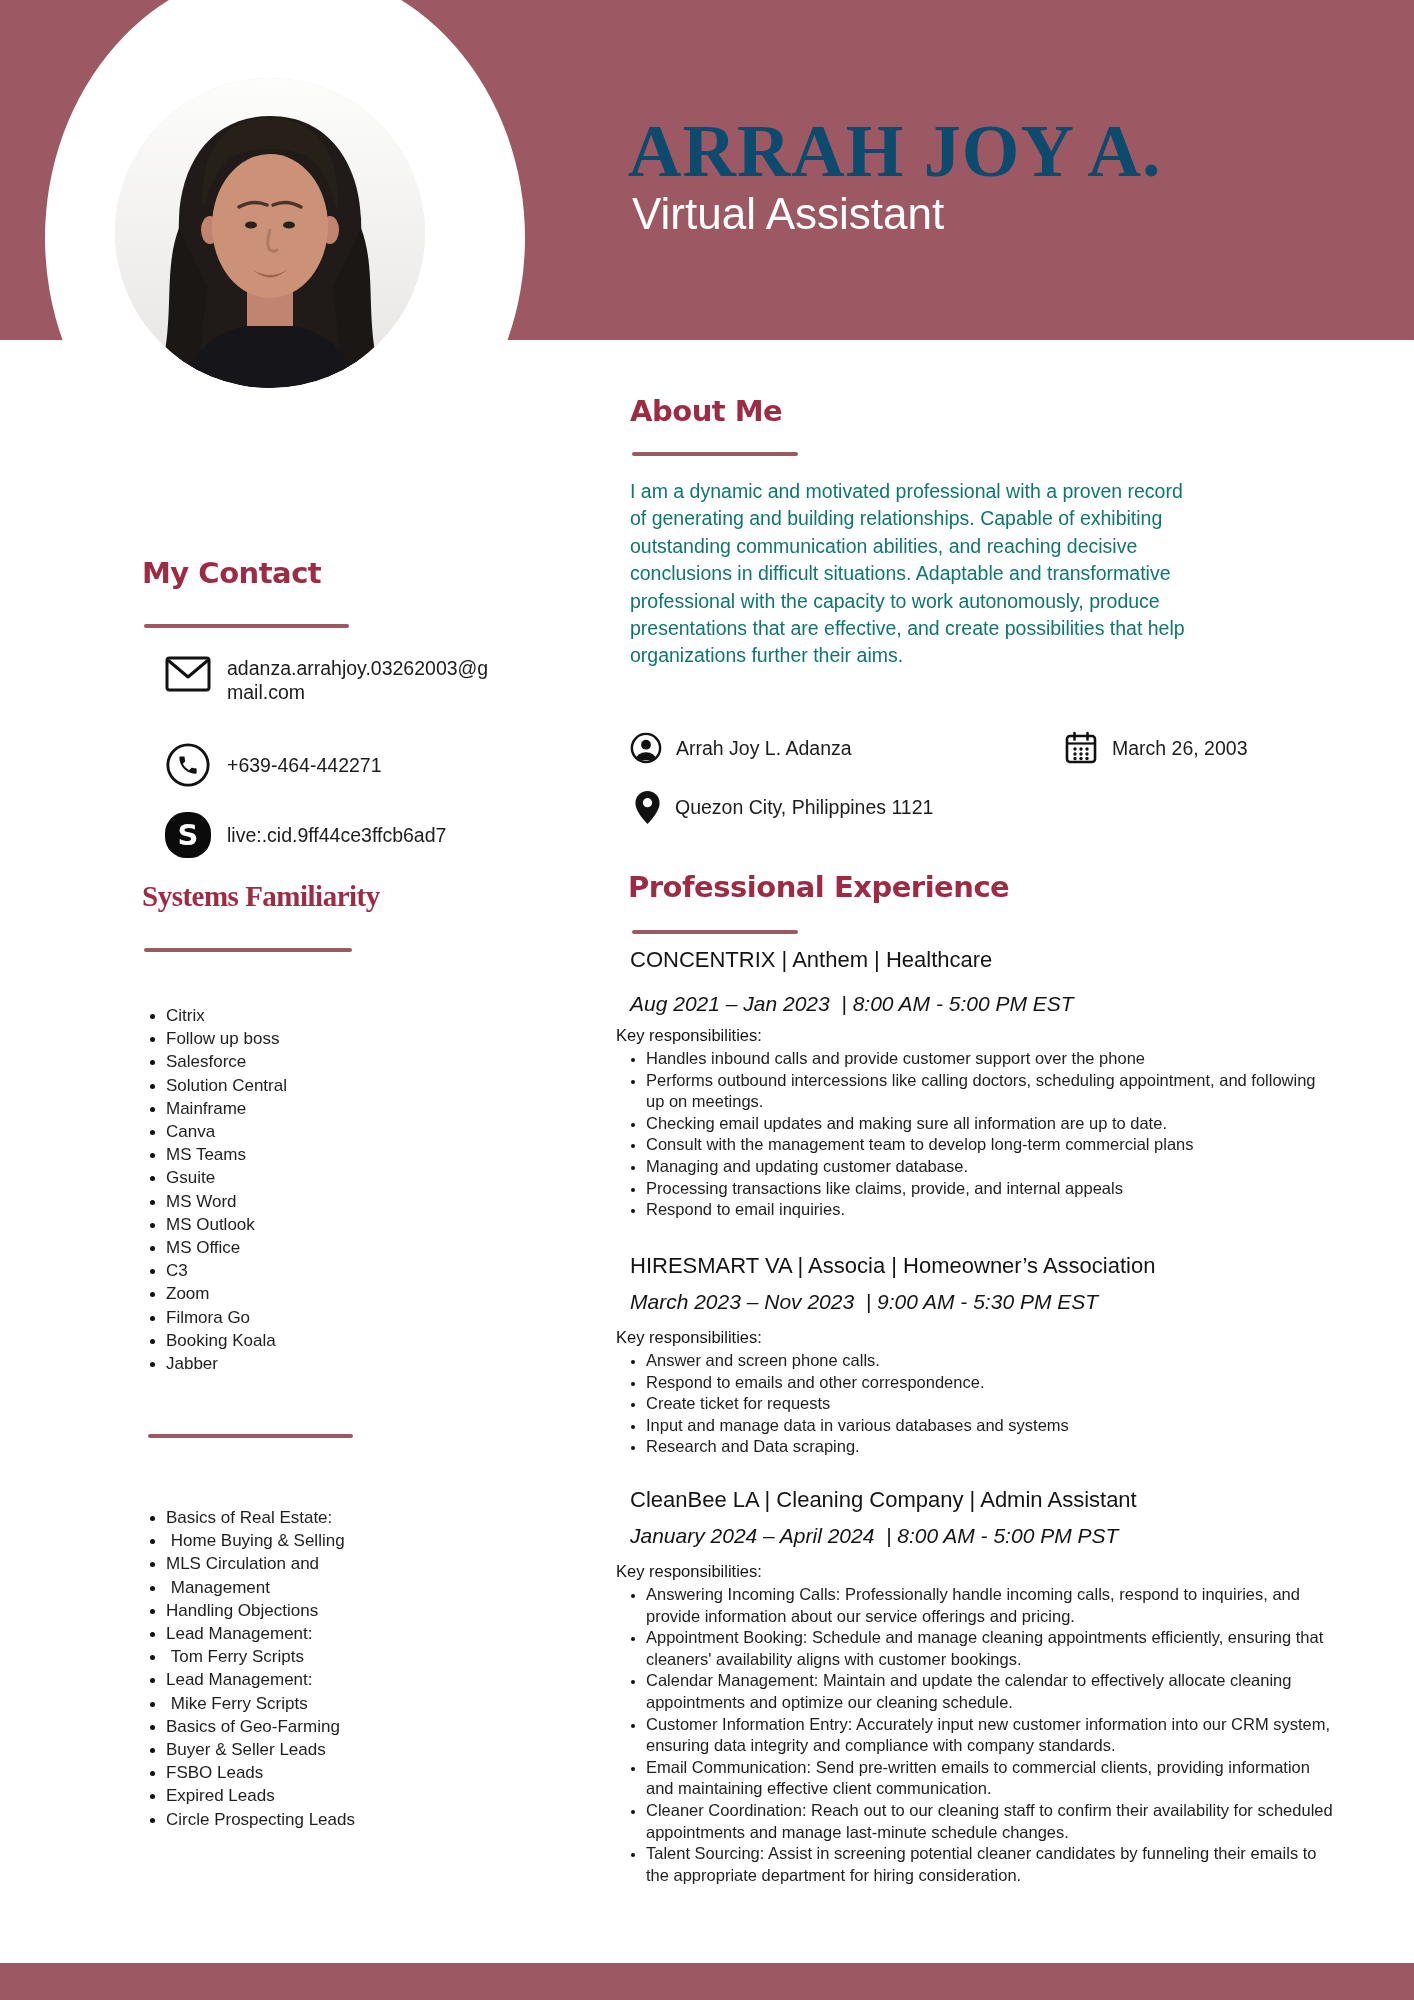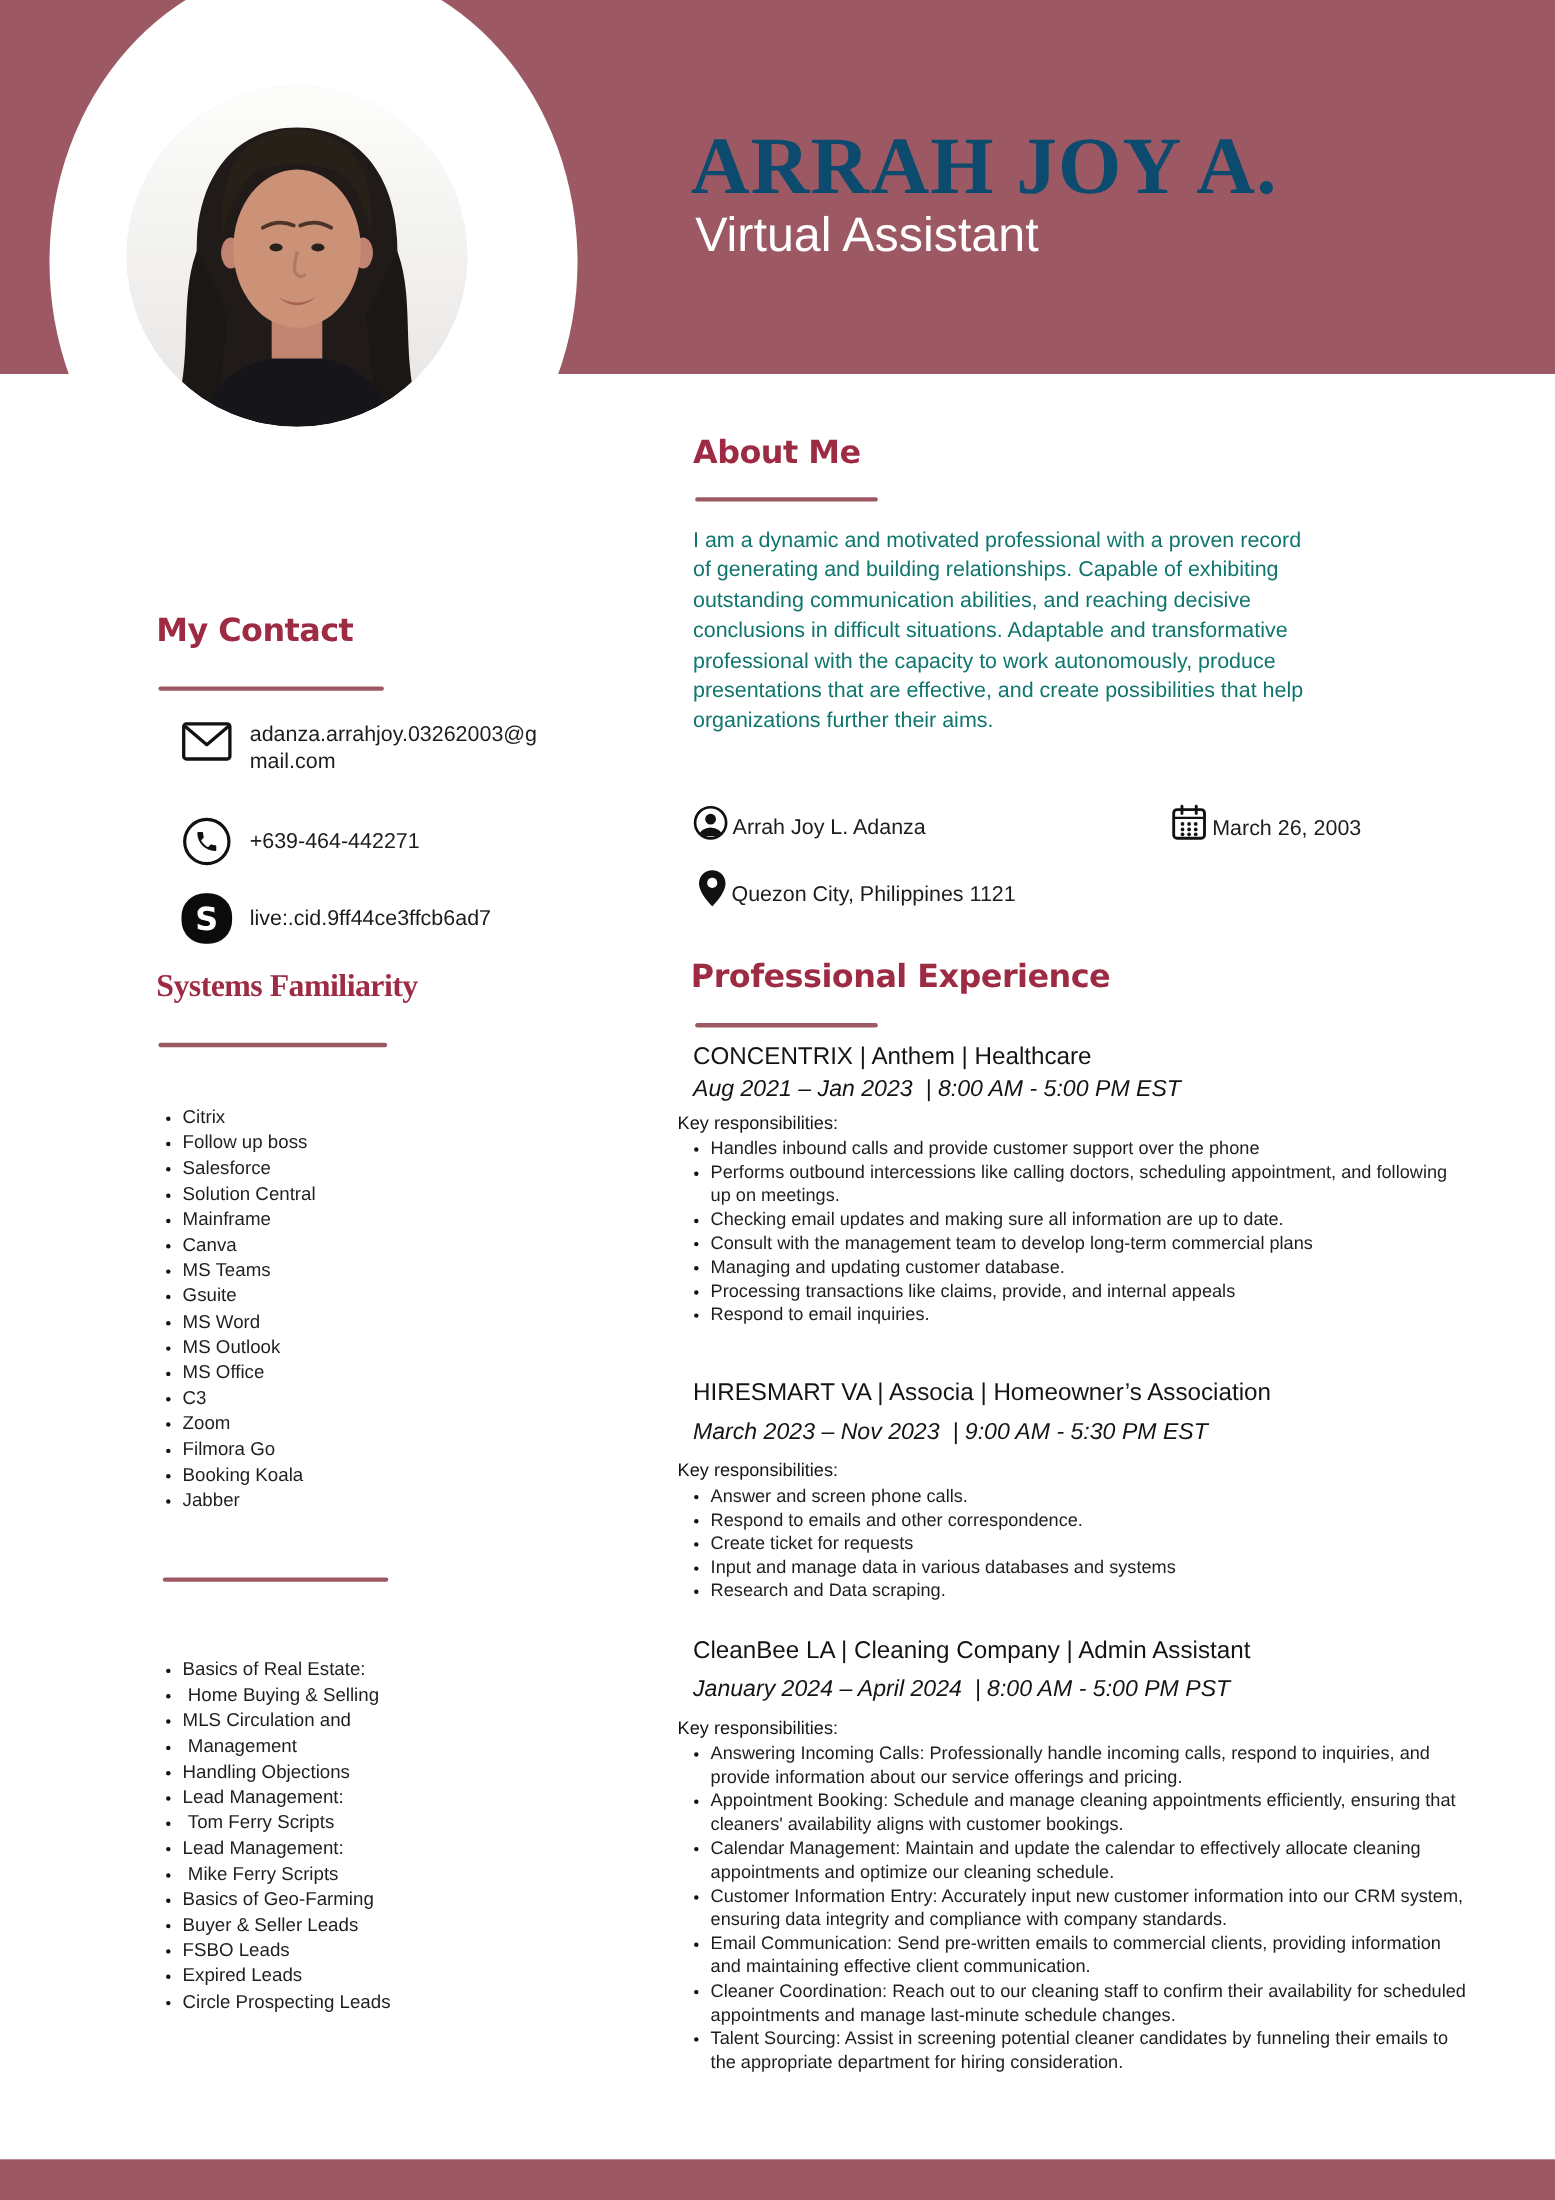--- a/index.html
+++ b/index.html
@@ -35,25 +35,25 @@
   .skype-badge{
     width:46px;height:46px;border-radius:46%;background:#0b0b0b;color:#ffffff;
     display:flex;align-items:center;justify-content:center;
     font-family:"DejaVu Sans",sans-serif;font-weight:800;font-size:29px;flex:0 0 auto;
   }
   .side-list{position:absolute;left:140px;width:400px;font-size:17px;margin-top:44px;}
   .side-list li{line-height:23.2px;}
   .train li{white-space:pre-wrap;}
   
   .about-para{position:absolute;left:630px;top:478px;width:566px;font-size:19.5px;line-height:27.4px;color:#0f766e;}
-  .info-item{position:absolute;display:flex;gap:4px;align-items:flex-end;}
+  .info-item{position:absolute;display:flex;gap:14px;align-items:center;}
   .info-text{font-size:19.5px;color:#1c1c1c;}
   .job{position:absolute;left:630px;width:720px;}
   .job-title{font-size:22px;line-height:27px;color:#141414;white-space:pre-wrap;}
-  .job-period{font-size:21px;line-height:29px;font-style:italic;color:#141414;white-space:pre-wrap;margin-top:2px;}
+  .job-period{font-size:21px;line-height:29px;font-style:italic;color:#141414;white-space:pre-wrap;margin-top:16px;}
   .key-label{font-size:16.5px;line-height:22px;color:#141414;margin:6px 0 0 -14px;}
   .job ul{margin:2px 0 0 -14px;padding-left:30px;width:690px;font-size:16.5px;}
   .job ul li{line-height:21.6px;}
   .job.gap .job-period{margin-top:8px;}
   .job.gap .key-label{margin-top:10px;}
   
   .bottom-band{position:absolute;left:0;top:1963px;width:1414px;height:37px;background:#9c5963;}
   .icon{flex:0 0 auto;}
 </style>
 </head>

